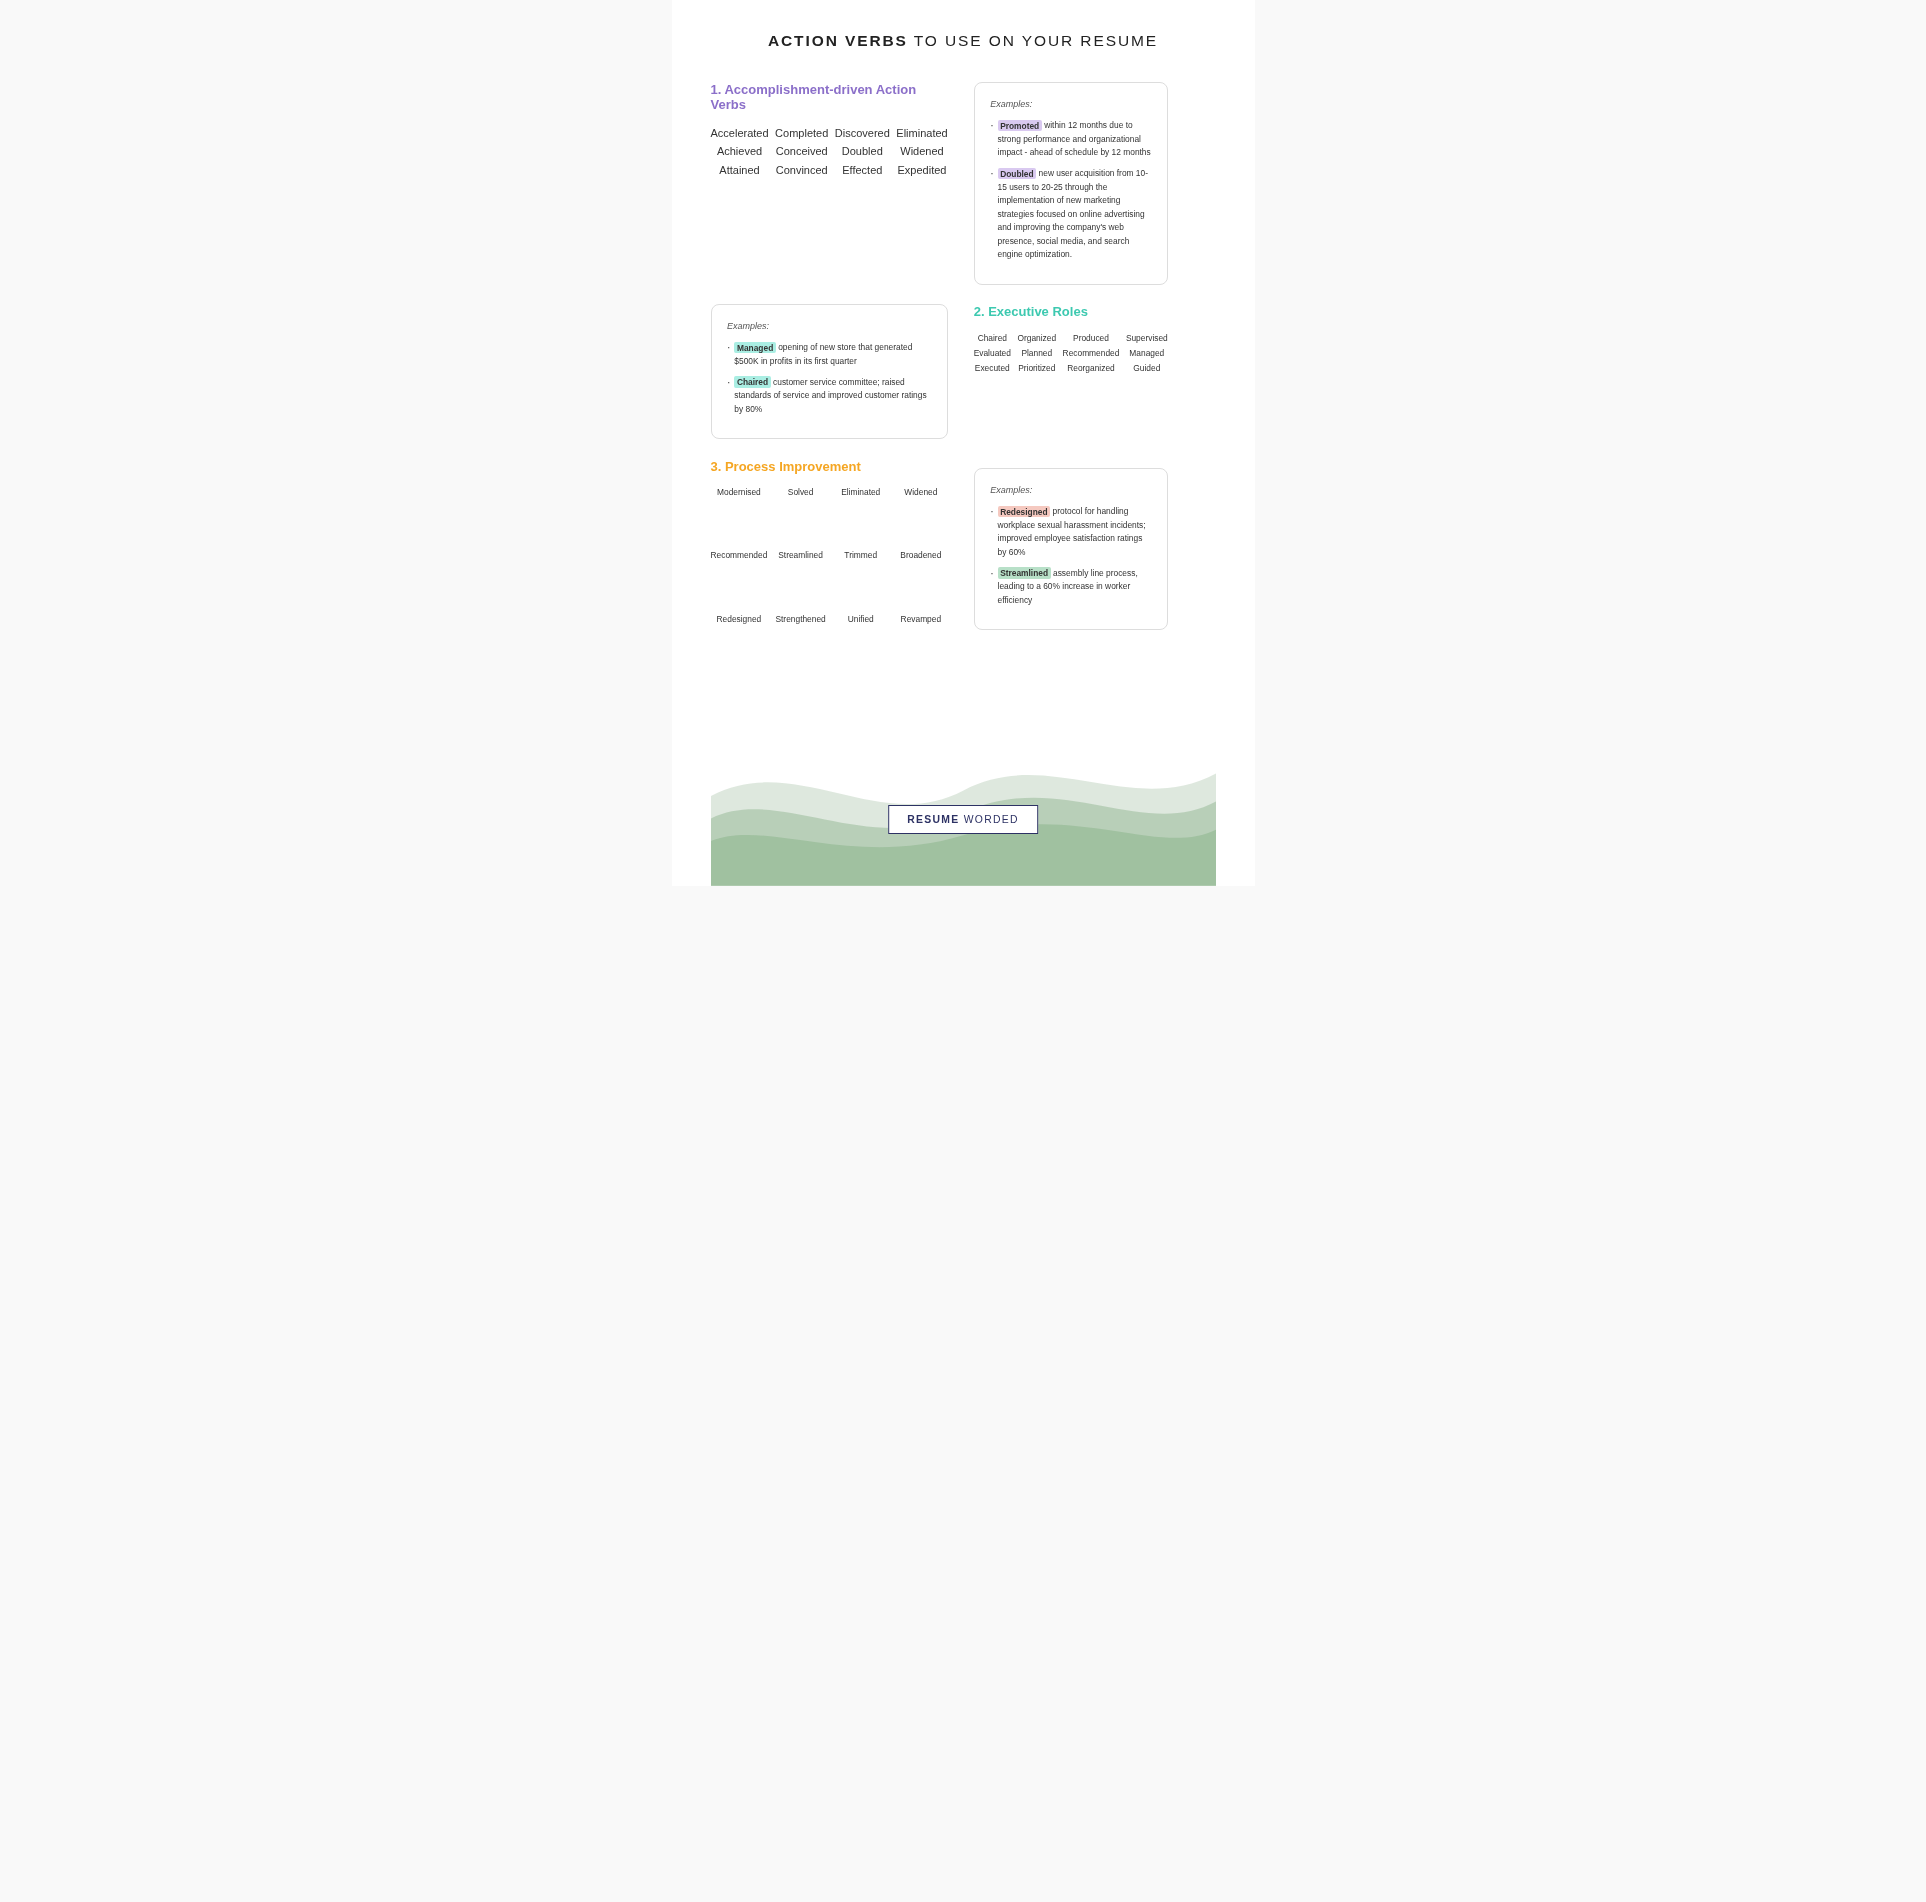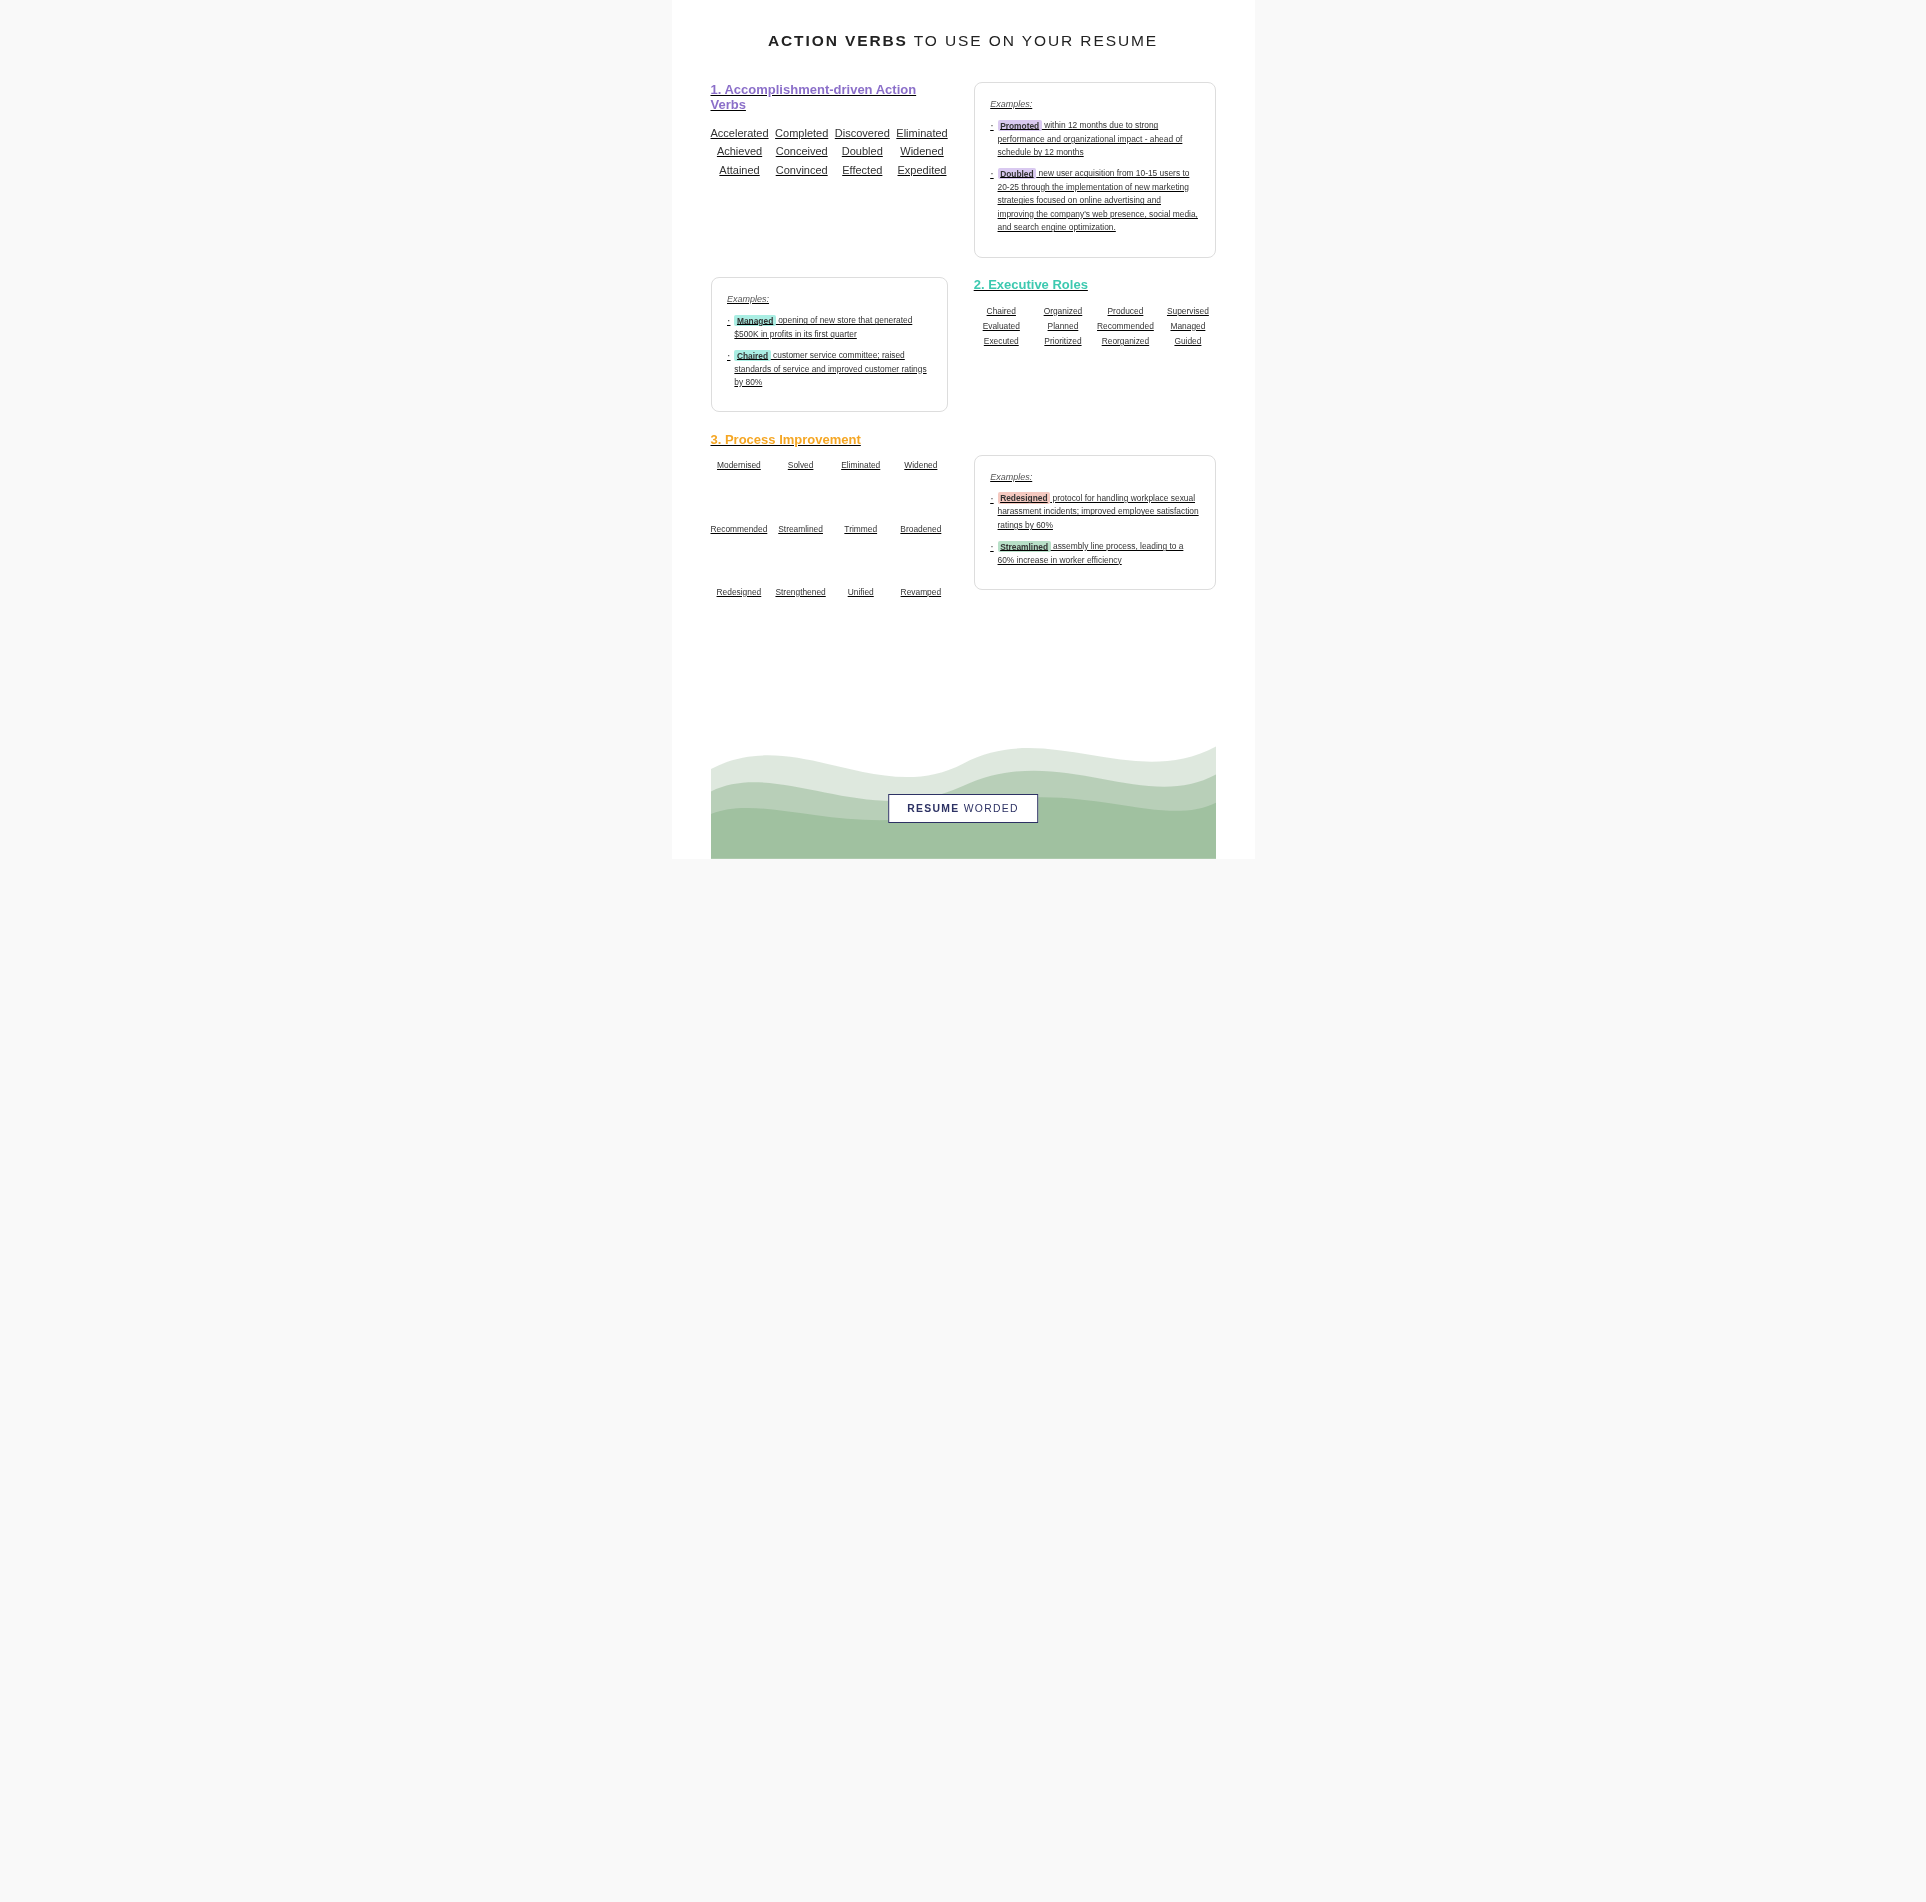--- a/index.html
+++ b/index.html
@@ -34,23 +34,22 @@
       font-weight: 400;
     }
 
     .page-title strong {
       font-weight: 900;
     }
 
     
     .main-grid {
       display: grid;
-      grid-template-columns: 1fr;
+      grid-template-columns: 1fr 1fr 1fr;
       gap: 19.4px 26px;
-      text-decoration: underline;
     }
 
     
     .section-title {
       font-family: 'Arial', sans-serif;
       font-size: 13px;
       font-weight: 700;
       margin-bottom: 11.7px;
     }
 
@@ -169,21 +168,21 @@
     .wave-bg svg {
       position: absolute;
       bottom: 0;
       left: 0;
       width: 100%;
     }
 
     
     .footer-logo {
       position: absolute;
-      bottom: 36px;
+      bottom: 52px;
       left: 50%;
       transform: translateX(-50%);
       border: 1.3px solid #2D3264;
       padding: 7.8px 18px;
       font-family: 'Arial', sans-serif;
       font-size: 10.4px;
       color: #2D3264;
       letter-spacing: 1.3px;
       white-space: nowrap;
       background: white;

